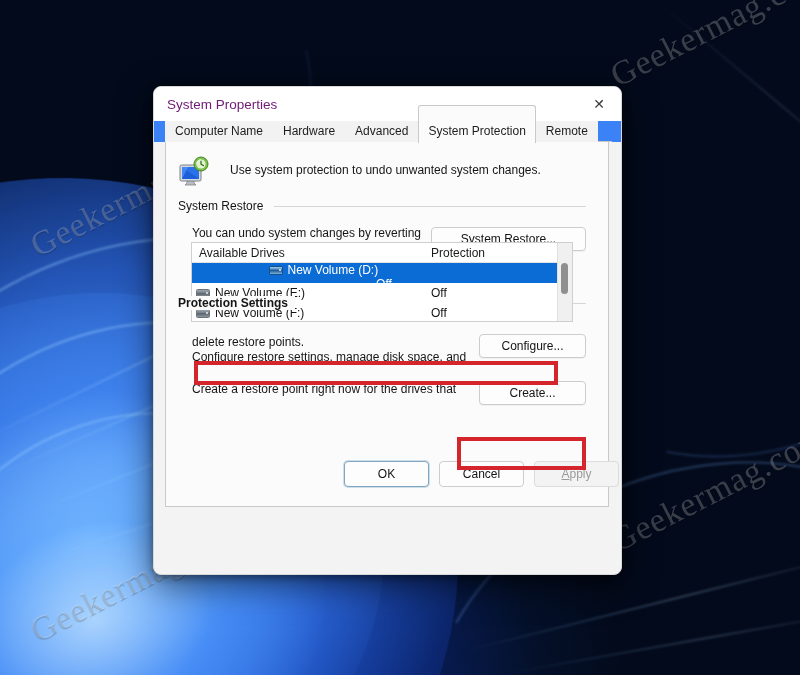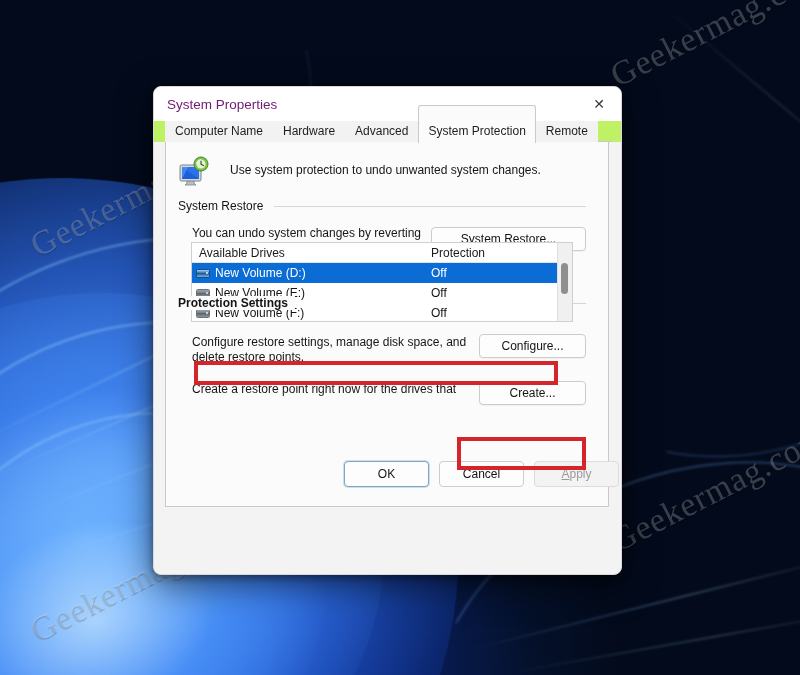--- a/index.html
+++ b/index.html
@@ -122,21 +122,21 @@
     width: 44px; height: 34px;
     display: flex; align-items: center; justify-content: center;
     font-size: 14px;
     color: #3a3a3a;
     font-family: "DejaVu Sans", sans-serif;
   }
 
   
   .tabstrip {
     height: 21px;
-    background: #bef264;
+    background: #3b82f6;
     display: flex;
     align-items: flex-end;
     padding-left: 11px;
     position: relative;
   }
   .tabstrip::after {
     content: "";
     position: absolute;
     left: 11px; right: 9px; bottom: 0;
     height: 1px;
@@ -253,20 +253,21 @@
   .row {
     display: flex;
     align-items: center;
     height: 20px;
     font-size: 12px;
     color: #141414;
   }
   .row.selected {
     background: #0a6cd4;
     color: #ffffff;
+    flex-direction: column;
   }
   .row .col-drive { display: flex; align-items: center; padding-left: 4px; }
   .drive-icon {
     width: 14px; height: 9px;
     margin-right: 5px;
     flex: 0 0 14px;
     border-radius: 1.5px;
     background: linear-gradient(180deg, #9aa3ab 0%, #767f87 45%, #5d666e 50%, #8d959d 100%);
     border: 1px solid #6a727a;
     box-sizing: border-box;
@@ -443,22 +444,22 @@
         </div>
         <div class="col-prot">Off</div>
       </div>
 
       <div class="scroll-track">
         <div class="scroll-thumb"></div>
       </div>
     </div>
 
     <div class="body-text" style="left:26px; top:193px; width:290px;">
+      <div>delete restore points.</div>
       <div>Configure restore settings, manage disk space, and</div>
-      <div>delete restore points.</div>
     </div>
     <div class="btn" style="left:313px; top:192px; width:107px; height:24px;">Configure...</div>
 
     <div class="body-text" style="left:26px; top:240px; width:300px;">
       <div>Create a restore point right now for the drives that</div>
     </div>
     <div class="btn" style="left:313px; top:239px; width:107px; height:24px;">Create...</div>
   </div>
 
   <div class="footer-btn default" style="left:190px; top:374px; width:85px;">OK</div>

